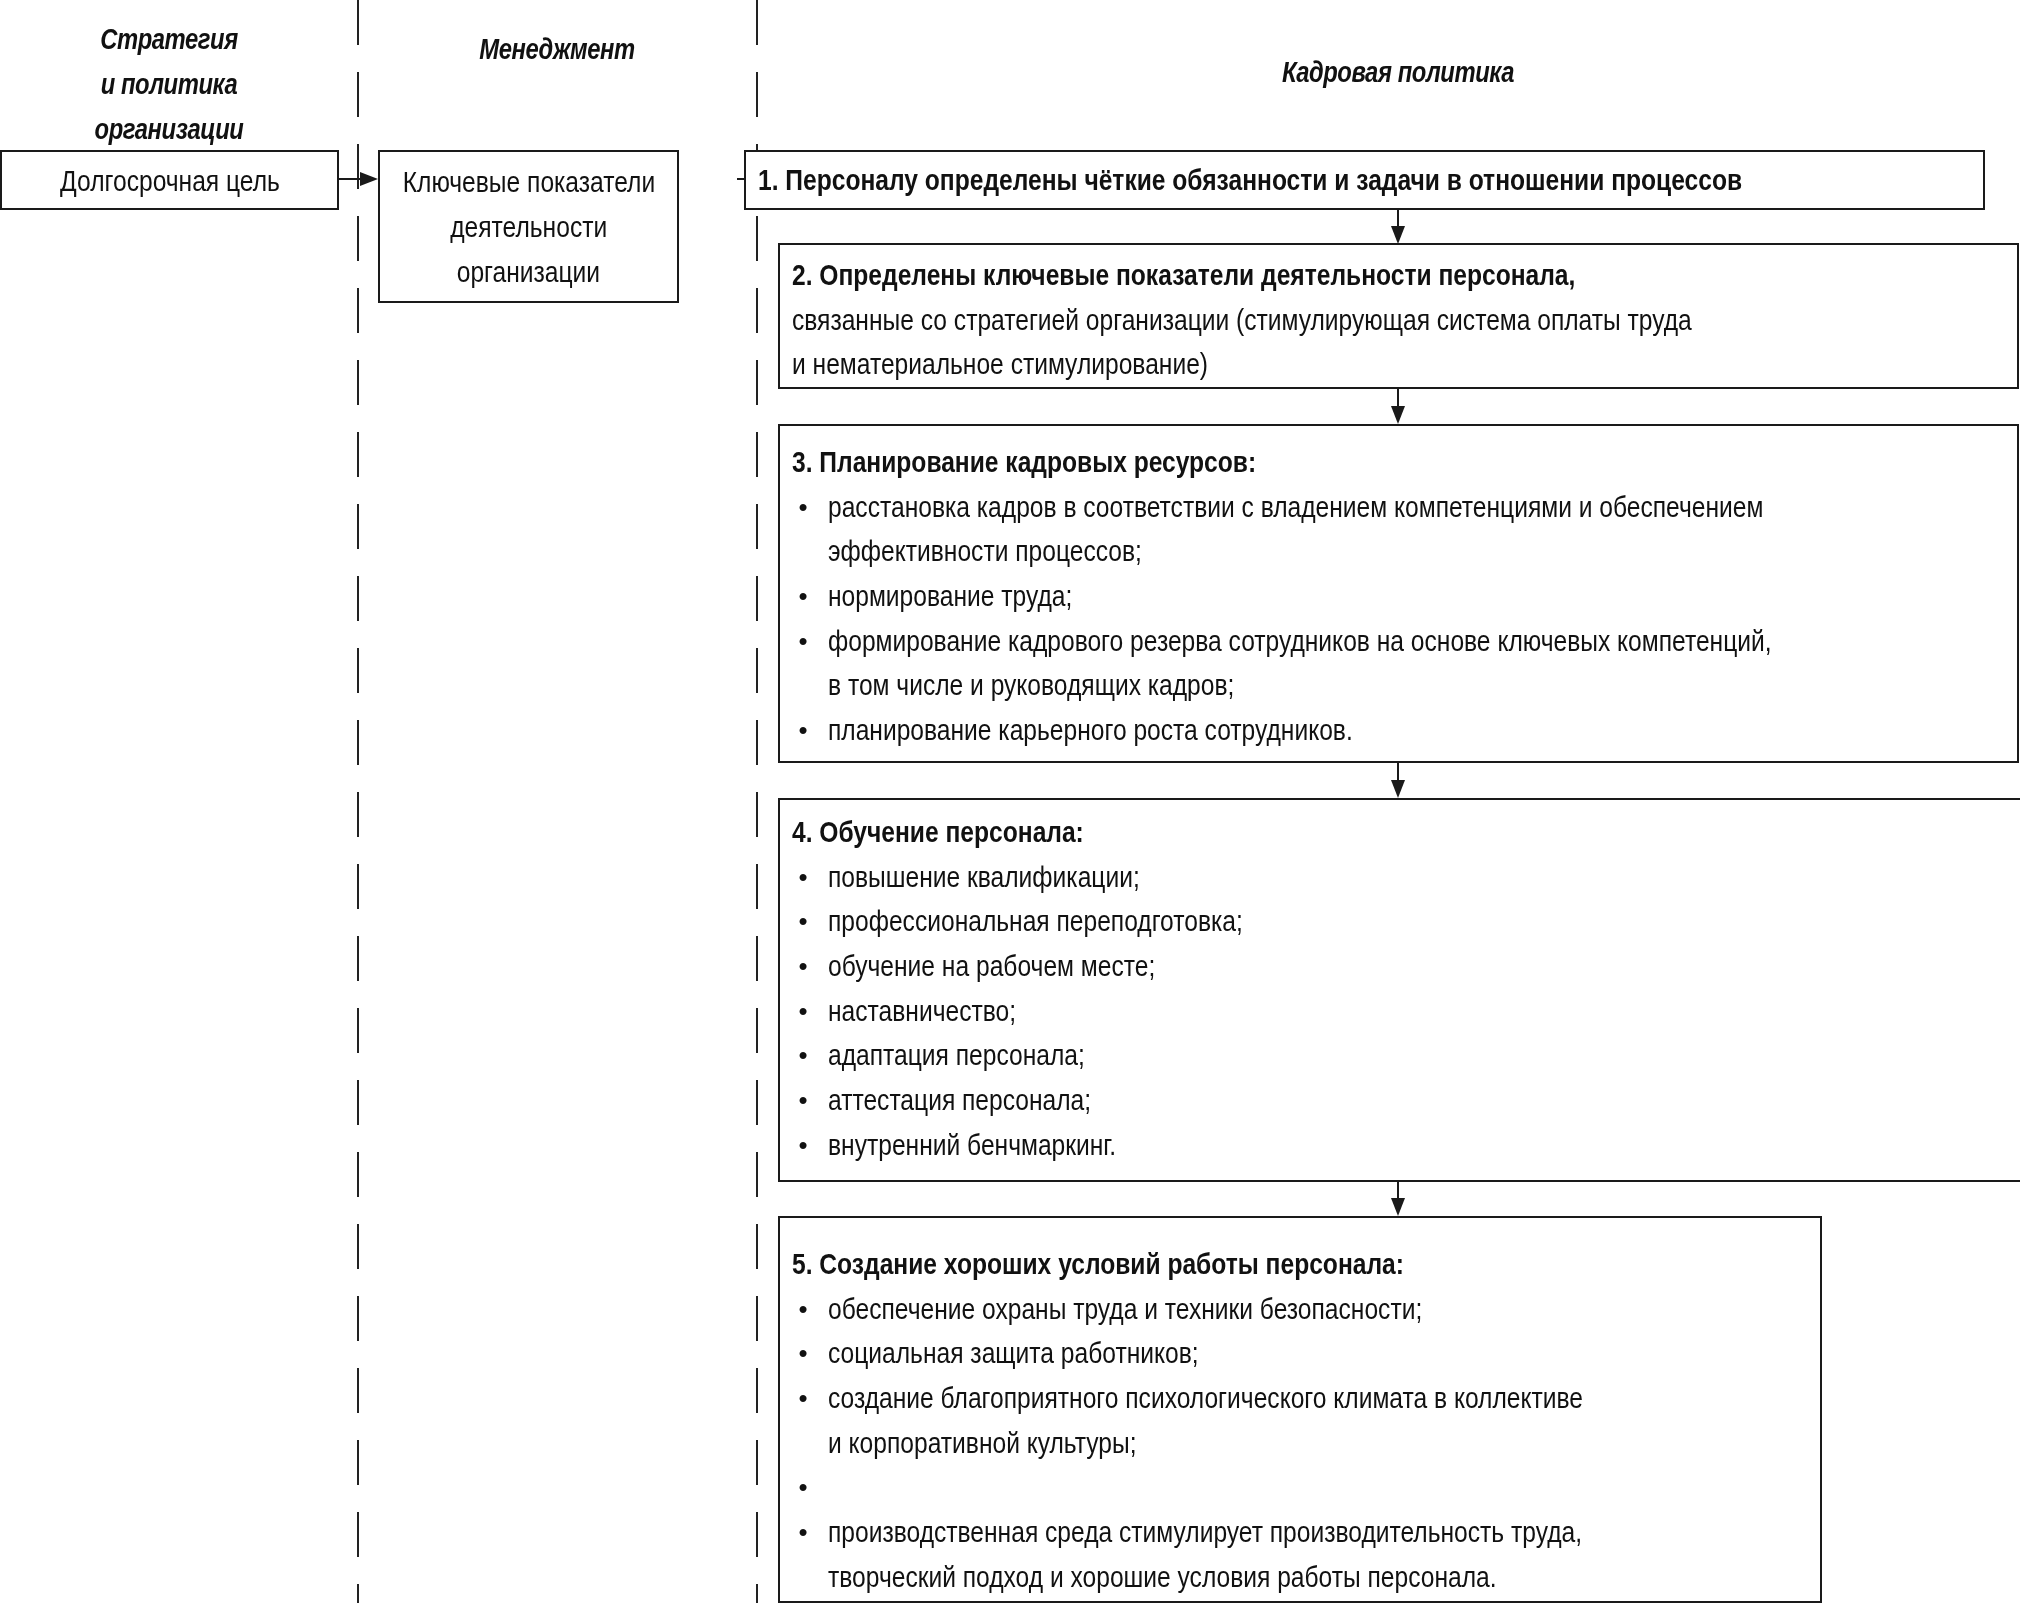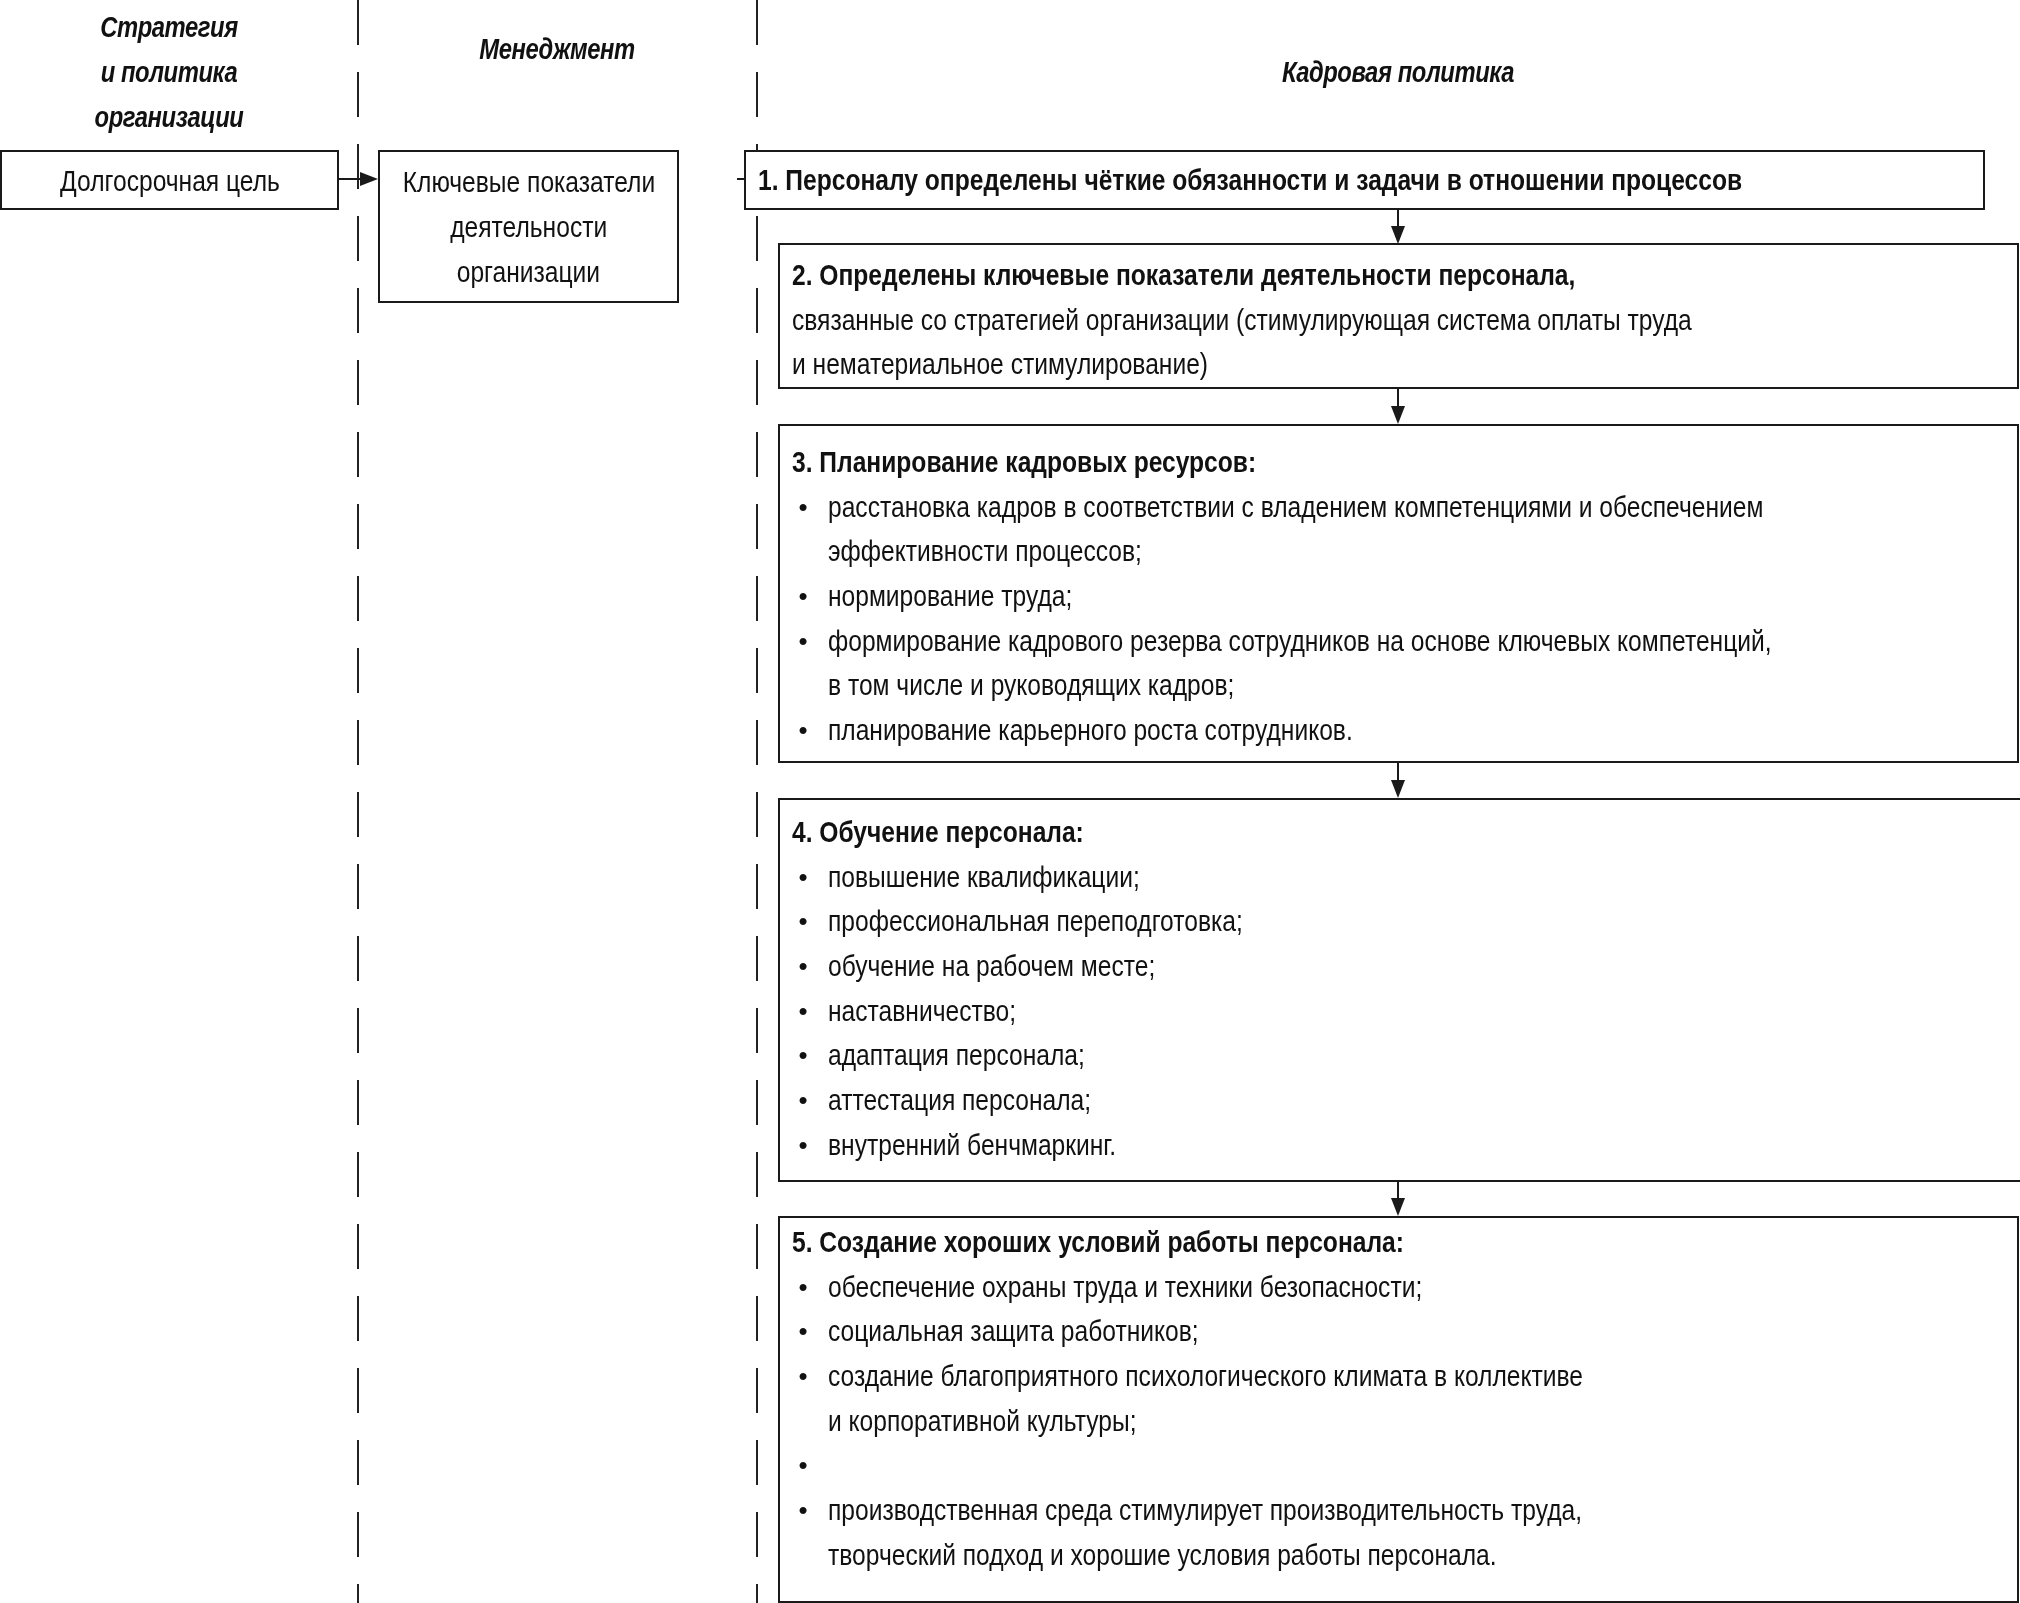--- a/index.html
+++ b/index.html
@@ -29,21 +29,21 @@
               border-bottom: 7px solid transparent; border-left: 18px solid #1a1a1a; }
   .ah-down { position: absolute; width: 0; height: 0; border-left: 7px solid transparent;
              border-right: 7px solid transparent; border-top: 18px solid #1a1a1a; }
 </style>
 </head>
 <body>
 
 <div class="dash" style="left:357px;"></div>
 <div class="dash" style="left:756px;"></div>
 
-<div class="col-head" style="left:0; top:5px; width:338px;">
+<div class="col-head" style="left:0; top:17px; width:338px;">
   <span>
       <span class="cond-c">Стратегия</span>
     </span>
   <span>
       <span class="cond-c">и политика</span>
     </span>
   <span>
       <span class="cond-c">организации</span>
     </span>
 </div>
@@ -147,21 +147,21 @@
   </div>
   <div class="bullet-row">
     <span class="bullet-dot">•</span>
     <span class="bullet-text"><span class="cond">внутренний бенчмаркинг.</span></span>
   </div>
 </div>
 
 <div class="vline" style="left:1397px; top:1181px; height:18px;"></div>
 <div class="ah-down" style="left:1391px; top:1198px;"></div>
 
-<div class="box step" style="left:778px; top:1216px; width:1241px; height:387px; padding-top:2px;">
+<div class="box step" style="left:778px; top:1216px; width:1044px; height:387px; padding-top:24px;">
   <span class="line title"><span class="cond">5. Создание хороших условий работы персонала:</span></span>
   <div class="bullet-row">
     <span class="bullet-dot">•</span>
     <span class="bullet-text"><span class="cond">обеспечение охраны труда и техники безопасности;</span></span>
   </div>
   <div class="bullet-row">
     <span class="bullet-dot">•</span>
     <span class="bullet-text"><span class="cond">социальная защита работников;</span></span>
   </div>
   <div class="bullet-row">

